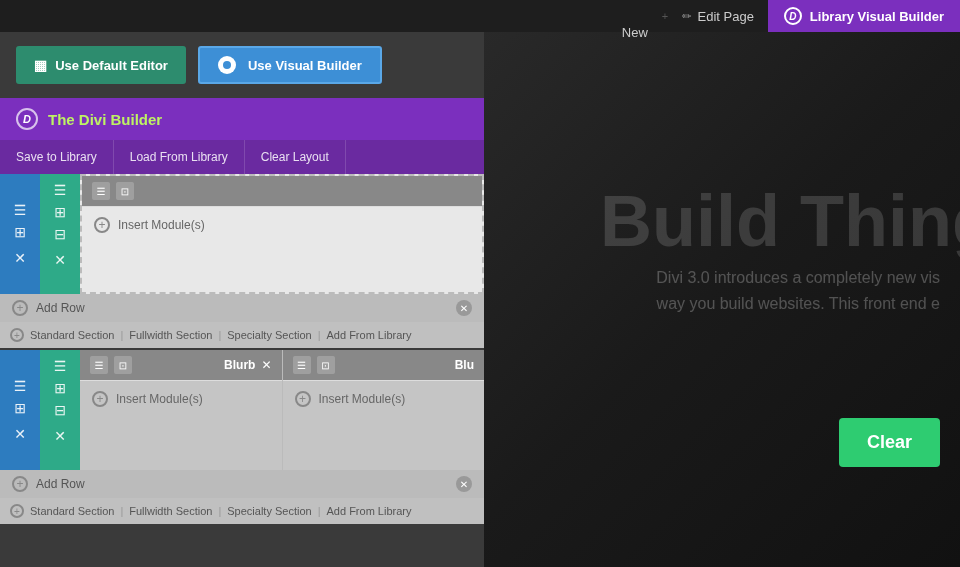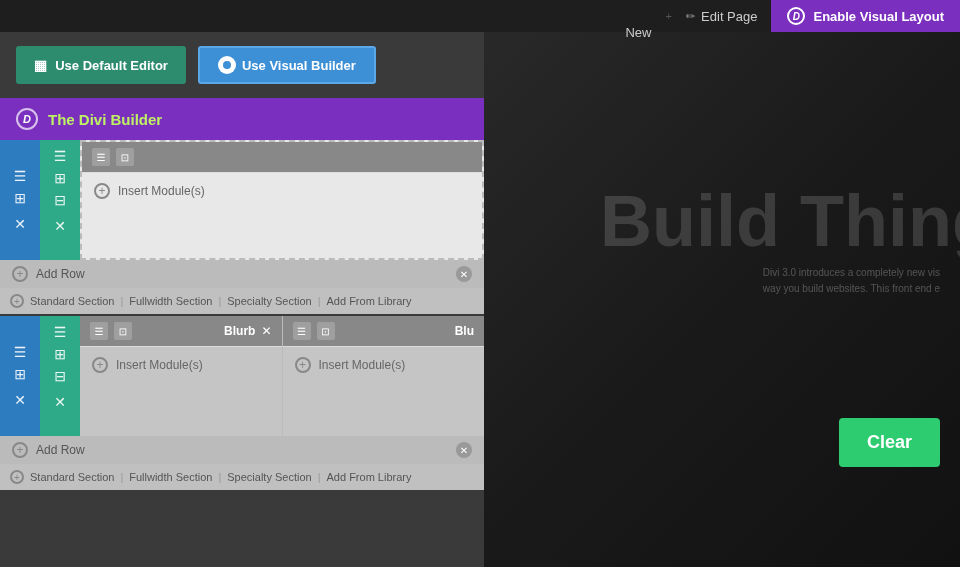--- a/index.html
+++ b/index.html
@@ -29,21 +29,21 @@
       font-size: 72px;
       font-weight: 700;
       color: rgba(255,255,255,0.15);
       white-space: nowrap;
     }
     .bg-text-body {
       position: absolute;
       top: 265px;
       left: 100px;
       width: 360px;
-      font-size: 10px;
+      font-size: 16px;
       color: rgba(255,255,255,0.25);
       line-height: 1.6;
       text-align: right;
     }
     .bg-join-btn {
       position: absolute;
       bottom: 100px;
       right: 20px;
       background: #2ecc71;
       color: white;
@@ -140,21 +140,21 @@
     .btn-visual-builder {
       background: #3d8fd6;
       color: white;
       border: 2px solid #5aa8e8;
       padding: 8px 18px;
       font-size: 13px;
       font-weight: 600;
       cursor: pointer;
       display: flex;
       align-items: center;
-      gap: 6px;
+      gap: 12px;
       border-radius: 3px;
     }
     .eye-icon {
       width: 18px;
       height: 18px;
       background: white;
       border-radius: 50%;
       display: flex;
       align-items: center;
       justify-content: center;
@@ -418,21 +418,21 @@
   </div>
   <span class="nav-separator">+</span>
   <div class="nav-item">
     <span class="nav-edit-icon">✏</span>
     <span>Edit Page</span>
   </div>
   <div class="nav-enable-btn">
     <div class="divi-d-icon">
       <span>D</span>
     </div>
-    <span>Enable Visual Layout</span>
+    <span>Library Visual Builder</span>
   </div>
 </div>
 
 <div class="left-panel">
 
   <div class="editor-toggle">
     <button class="btn-default-editor">
       <span class="monitor-icon">▦</span>
       <span>Use Default Editor</span>
     </button>
@@ -442,20 +442,25 @@
     </button>
   </div>
 
   <div class="divi-builder-header">
     <div class="divi-d-circle">
       <span>D</span>
     </div>
     <span class="divi-builder-title">The Divi Builder</span>
   </div>
 
+  <div class="library-actions">
+    <div class="library-action-btn">Save to Library</div>
+    <div class="library-action-btn">Load From Library</div>
+    <div class="library-action-btn">Clear Layout</div>
+  </div>
 
   <div class="builder-scroll">
 
     <div class="section">
       <div class="section-inner">
 
         <div class="column-controls">
           <span class="col-ctrl-icon">☰</span>
           <span class="col-ctrl-icon">⊞</span>
           <span class="col-ctrl-icon x-btn">✕</span>

